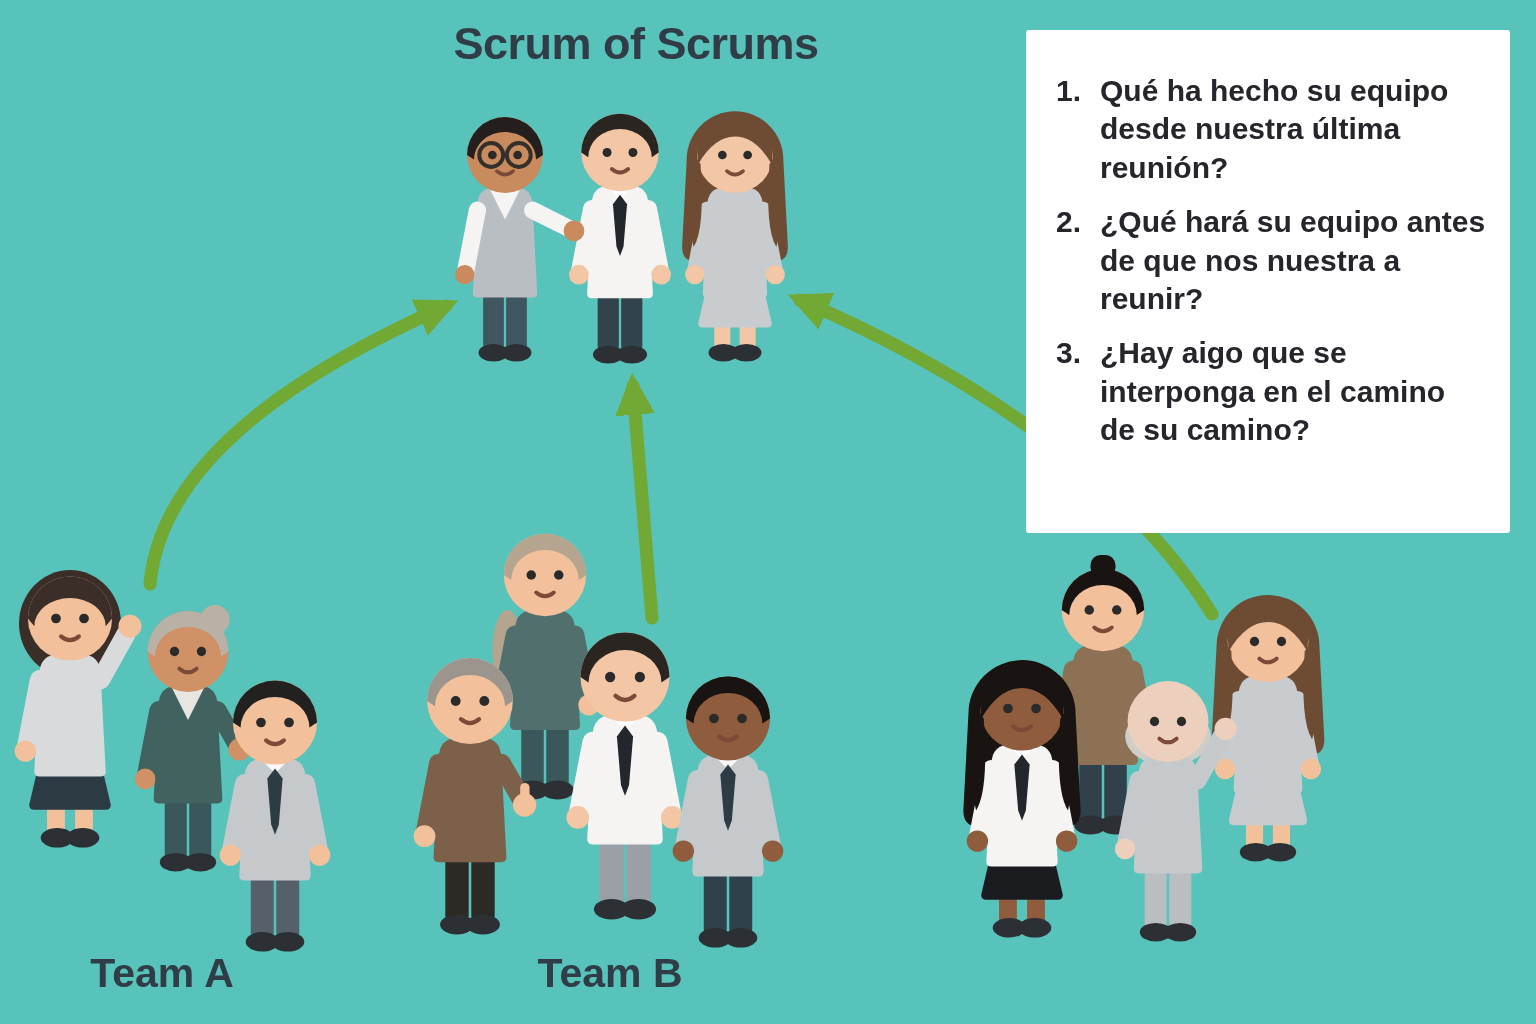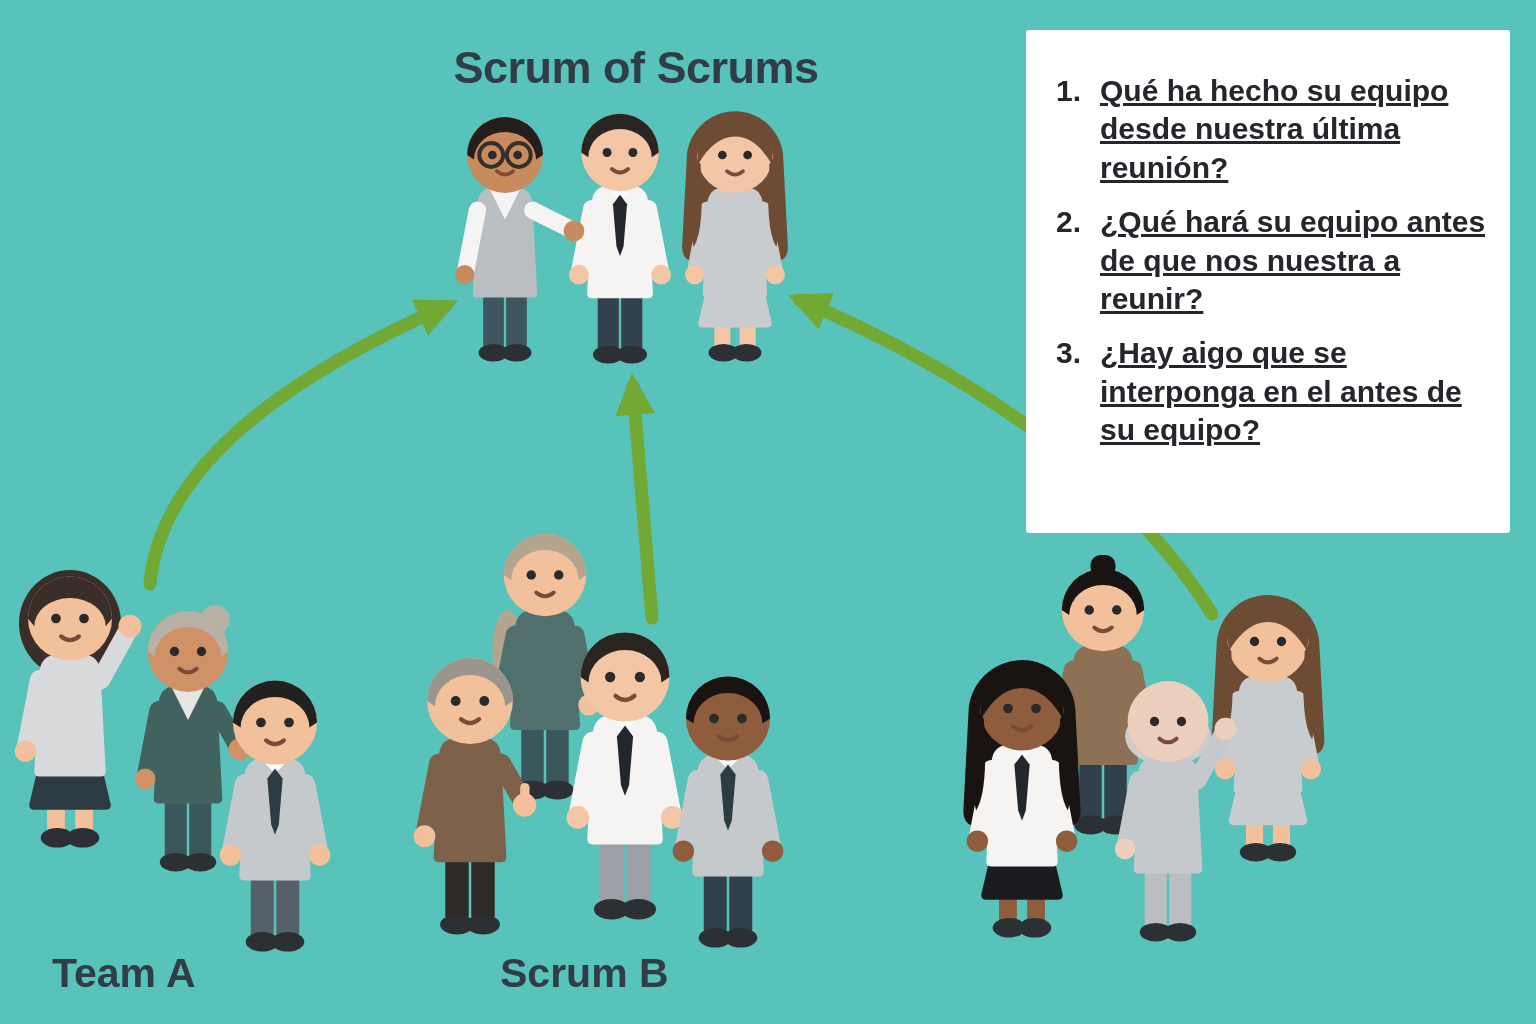--- a/index.html
+++ b/index.html
@@ -4,37 +4,37 @@
 <style>
   html,body{margin:0;padding:0;}
   body{background:#57c3ba;}
   .stage{
     position:relative;width:1536px;height:1024px;overflow:hidden;
     background:var(--background,#57c3ba);
     font-family:"Liberation Sans",sans-serif;
   }
   #scene{position:absolute;left:0;top:0;width:1536px;height:1024px;}
   .title{
-    position:absolute;left:436px;top:42px;width:400px;text-align:center;
+    position:absolute;left:436px;top:18px;width:400px;text-align:center;
     font-size:45px;font-weight:bold;color:var(--text-dark,#313d46);
     letter-spacing:-0.5px;
   }
   .qbox{
     position:absolute;left:1026px;top:30px;width:484px;height:503px;
     background:var(--panel,#ffffff);border-radius:3px;
     padding:42px 24px 28px 30px;box-sizing:border-box;
   }
   .qitem{
     display:flex;margin-bottom:16px;
     font-size:30px;line-height:1.28;color:#25252b;font-weight:600;
   }
   .qnum{width:44px;flex:none;}
-  .qtext{flex:1;text-decoration:underline;}
+  .qtext{flex:1;}
   .team-label{
-    position:absolute;top:950px;width:220px;text-align:left;
+    position:absolute;top:950px;width:220px;text-align:center;
     font-size:41px;font-weight:bold;color:var(--text-dark,#313d46);
   }
   #label-a{left:52px;}
   #label-b{left:500px;}
   #label-c{left:1043px;}
 </style>
 </head>
 <body>
 
 <div class="stage">
@@ -336,20 +336,20 @@
     <div class="qitem">
       <span class="qnum">1.</span>
       <span class="qtext">Qué ha hecho su equipo desde nuestra última reunión?</span>
     </div>
     <div class="qitem">
       <span class="qnum">2.</span>
       <span class="qtext">¿Qué hará su equipo antes de que nos nuestra a reunir?</span>
     </div>
     <div class="qitem">
       <span class="qnum">3.</span>
-      <span class="qtext">¿Hay aigo que se interponga en el antes de su equipo?</span>
+      <span class="qtext">¿Hay aigo que se interponga en el camino de su camino?</span>
     </div>
   </div>
 
   <div class="team-label" id="label-a">Team A</div>
-  <div class="team-label" id="label-b">Scrum B</div>
+  <div class="team-label" id="label-b">Team B</div>
 
 </div>
 
 </body></html>

